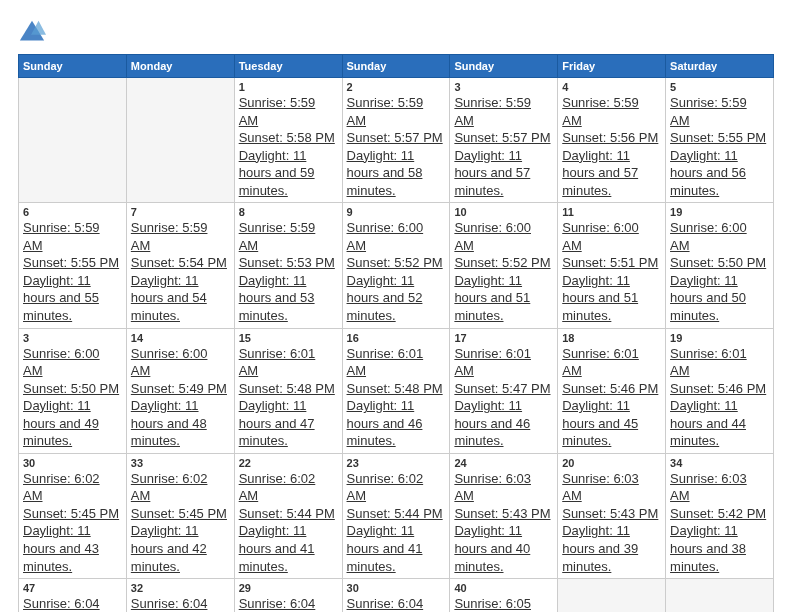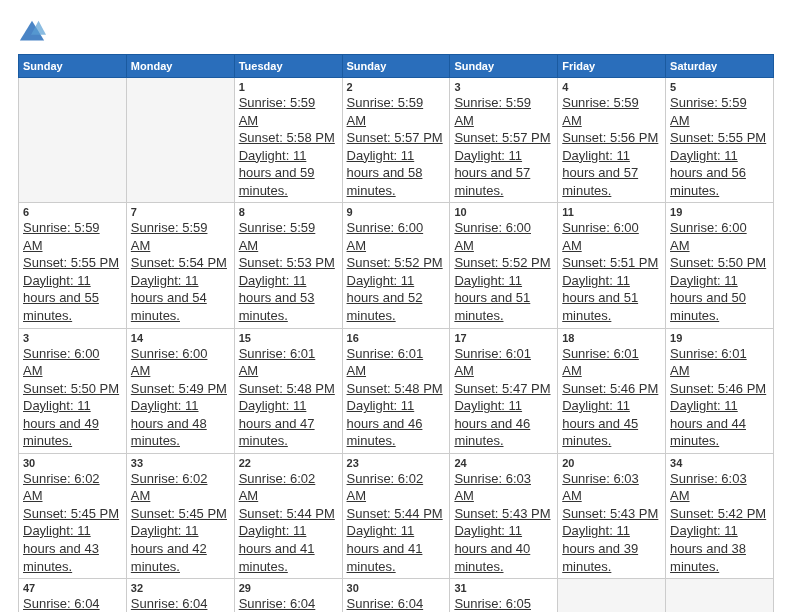--- a/index.html
+++ b/index.html
@@ -257,21 +257,21 @@
           </td>
           <td>
             <span class="day-num">29</span>
             <div class="day-info">Sunrise: 6:04 AM<br>Sunset: 5:41 PM<br>Daylight: 11 hours and 36 minutes.</div>
           </td>
           <td>
             <span class="day-num">30</span>
             <div class="day-info">Sunrise: 6:04 AM<br>Sunset: 5:40 PM<br>Daylight: 11 hours and 35 minutes.</div>
           </td>
           <td>
-            <span class="day-num">31</span>
+            <span class="day-num">40</span>
             <div class="day-info">Sunrise: 6:05 AM<br>Sunset: 5:40 PM<br>Daylight: 11 hours and 34 minutes.</div>
           </td>
           <td class="empty"></td>
           <td class="empty"></td>
         </tr>
       </tbody>
   </table>
 </div>
 
 </body></html>

